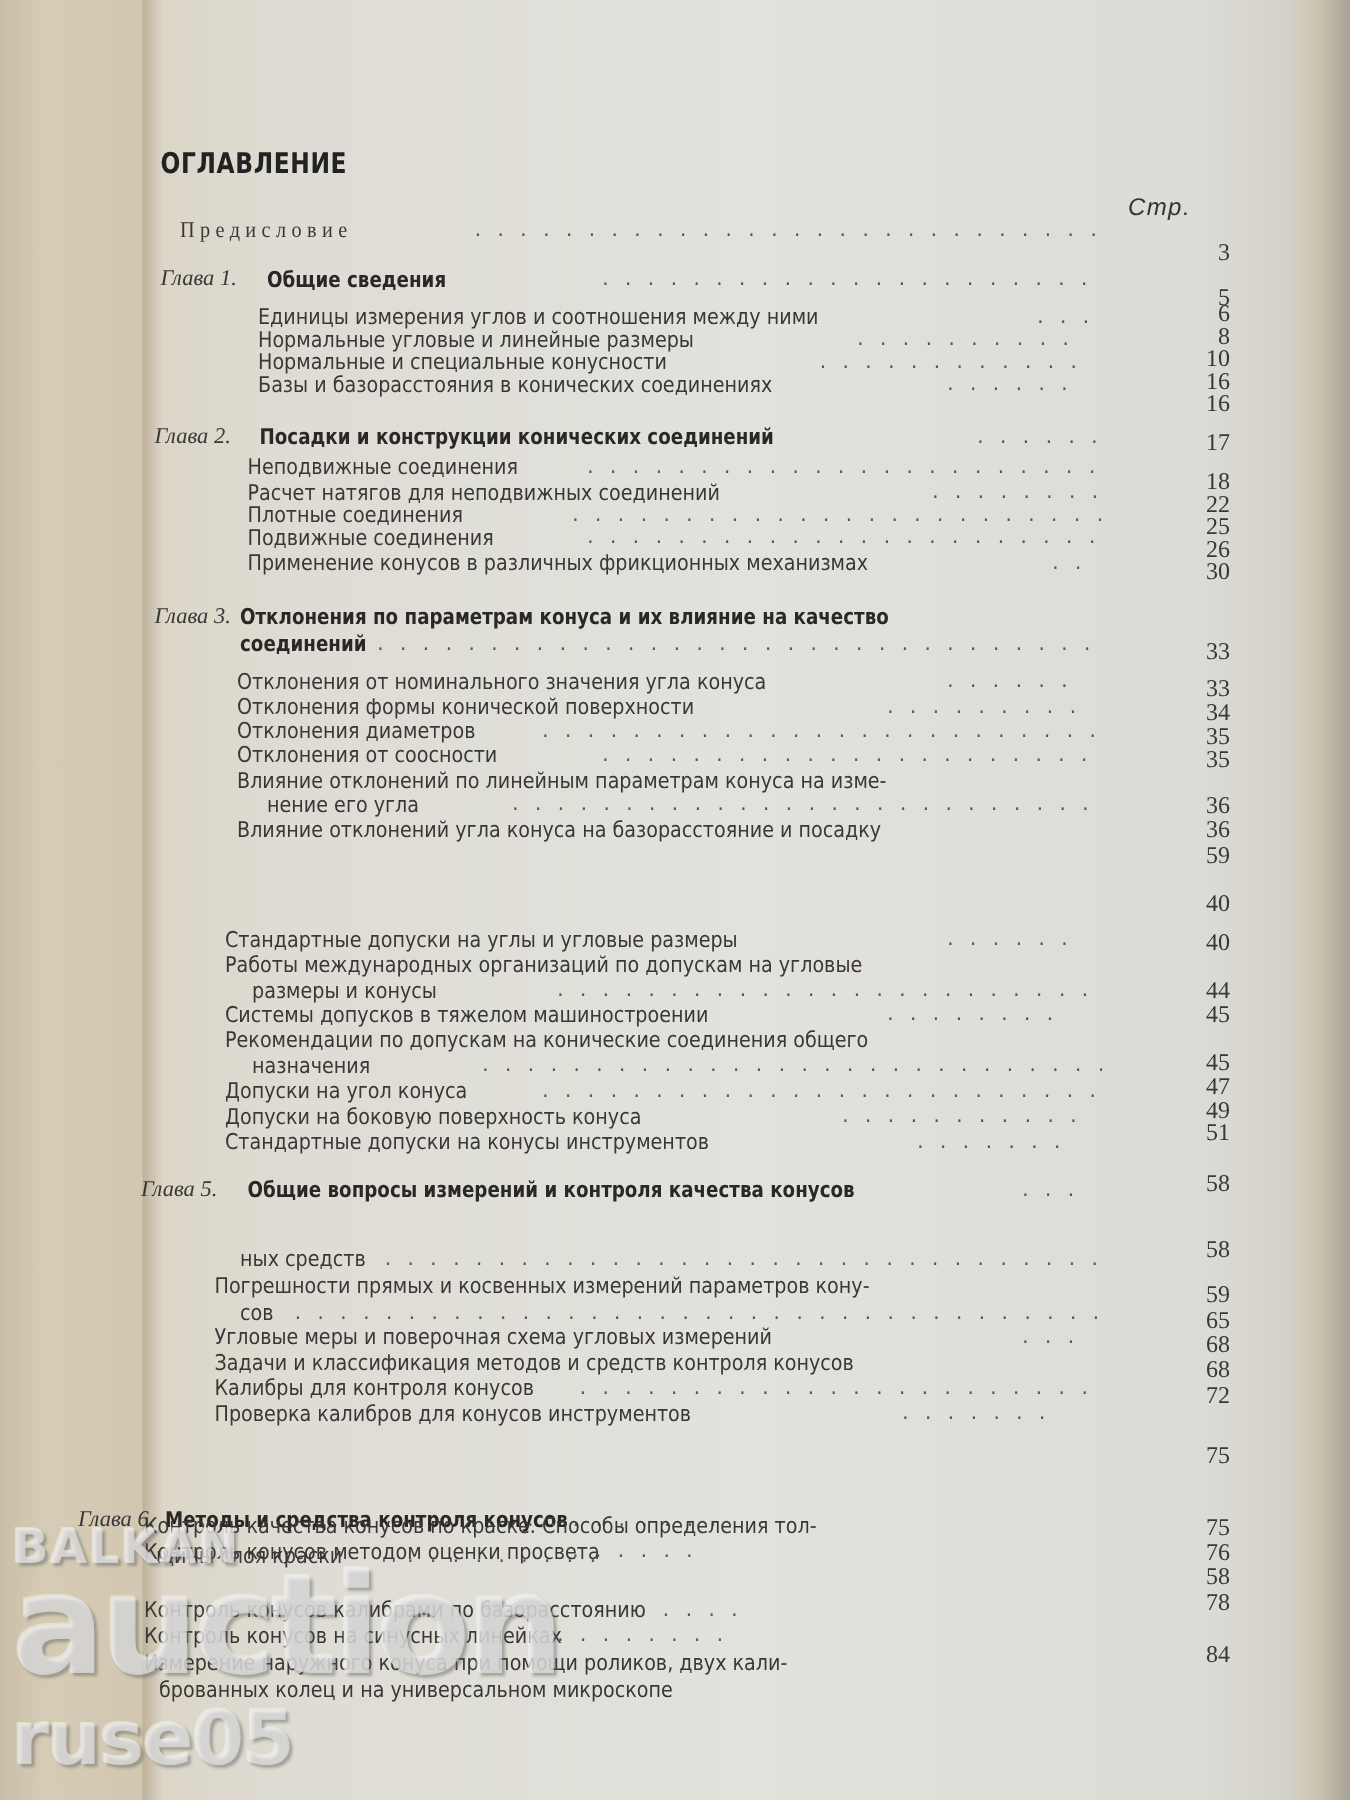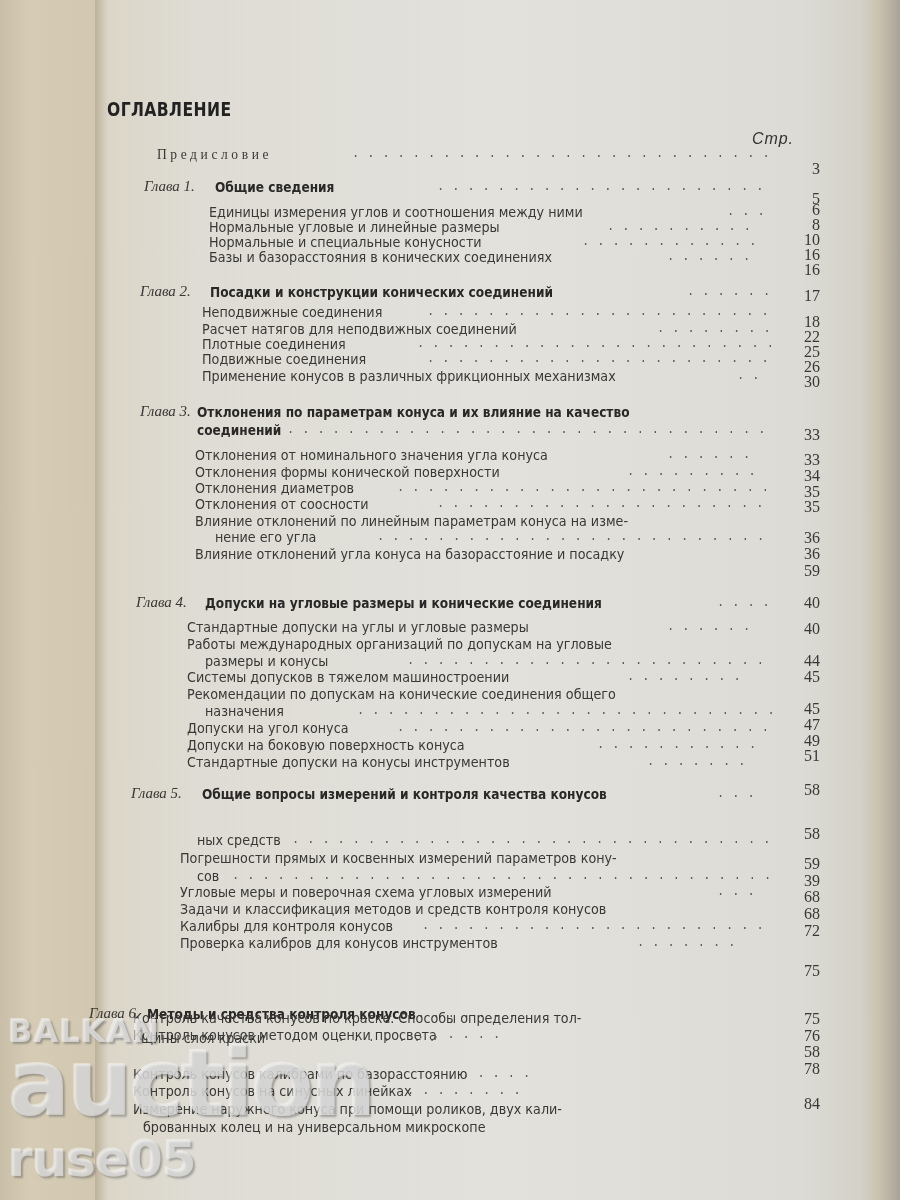--- a/index.html
+++ b/index.html
@@ -16,21 +16,21 @@
   .page { position:absolute; left:0; top:0; width:900px; height:1200px; }
   .title {
     position:absolute; left:107px; top:98px;
     font-family:"DejaVu Sans", sans-serif; font-weight:bold; font-size:19px;
     letter-spacing:0.5px; color:#222; transform:scaleX(0.82); transform-origin:left;
   }
   .col-head {
     position:absolute; left:752px; top:130px;
     font-style:italic; font-size:16px; letter-spacing:1px; color:#333;
   }
-  .row { position:absolute; left:0; width:802px; height:18px;margin-left:37px; }
+  .row { position:absolute; left:0; width:802px; height:18px; }
   .txt {
     position:absolute; white-space:nowrap;
     font-family:"Liberation Serif", serif; font-size:17px; line-height:18px;
     color:#3a3836; transform:scaleX(0.9); transform-origin:left;
   }
   .txt.sans { font-family:"DejaVu Sans", sans-serif; font-size:14.5px; transform:scaleX(0.88); }
   .txt.bold { font-family:"DejaVu Sans", sans-serif; font-weight:bold; font-size:14.5px; transform:scaleX(0.84); color:#2a2826; }
   .txt.spaced { letter-spacing:4px; font-size:15px; }
   .chap-label {
     position:absolute; font-family:"Liberation Serif", serif; font-style:italic;
@@ -169,25 +169,20 @@
     <span class="txt sans" style="left:158px">Влияние отклонений угла конуса на базорасстояние и посадку</span>
   </div>
   <div class="pg" style="top:451px">33</div>
   <div class="pg" style="top:467px">34</div>
   <div class="pg" style="top:483px">35</div>
   <div class="pg" style="top:498px">35</div>
   <div class="pg" style="top:529px">36</div>
   <div class="pg" style="top:545px">36</div>
   <div class="pg" style="top:562px">59</div>
 
-  <div class="row" style="top:594px">
-    <span class="chap-label" style="left:99px">Глава 4.</span>
-    <span class="txt bold" style="left:168px">Допуски на угловые размеры и конические соединения</span>
-    <span class="dots" style="left:680px;width:55px">....</span>
-  </div>
   <div class="pg" style="top:594px">40</div>
 
   <div class="row" style="top:618px">
     <span class="txt sans" style="left:150px">Стандартные допуски на углы и угловые размеры</span>
     <span class="dots" style="left:630px;width:105px">......</span>
   </div>
   <div class="row" style="top:635px">
     <span class="txt sans" style="left:150px">Работы международных организаций по допускам на угловые</span>
   </div>
   <div class="row" style="top:652px">
@@ -253,21 +248,21 @@
   <div class="row" style="top:917px">
     <span class="txt sans" style="left:143px">Калибры для контроля конусов</span>
     <span class="dots" style="left:385px;width:350px">........................</span>
   </div>
   <div class="row" style="top:934px">
     <span class="txt sans" style="left:143px">Проверка калибров для конусов инструментов</span>
     <span class="dots" style="left:600px;width:135px">.......</span>
   </div>
   <div class="pg" style="top:825px">58</div>
   <div class="pg" style="top:855px">59</div>
-  <div class="pg" style="top:872px">39</div>
+  <div class="pg" style="top:872px">65</div>
   <div class="pg" style="top:888px">68</div>
   <div class="pg" style="top:905px">68</div>
   <div class="pg" style="top:922px">72</div>
 
   <div class="row" style="top:1005px">
     <span class="chap-label" style="left:52px">Глава 6.</span>
     <span class="txt bold" style="left:110px">Методы и средства контроля конусов</span>
     <span class="dots" style="left:350px;width:390px">.........</span>
   </div>
   <div class="pg" style="top:962px">75</div>

